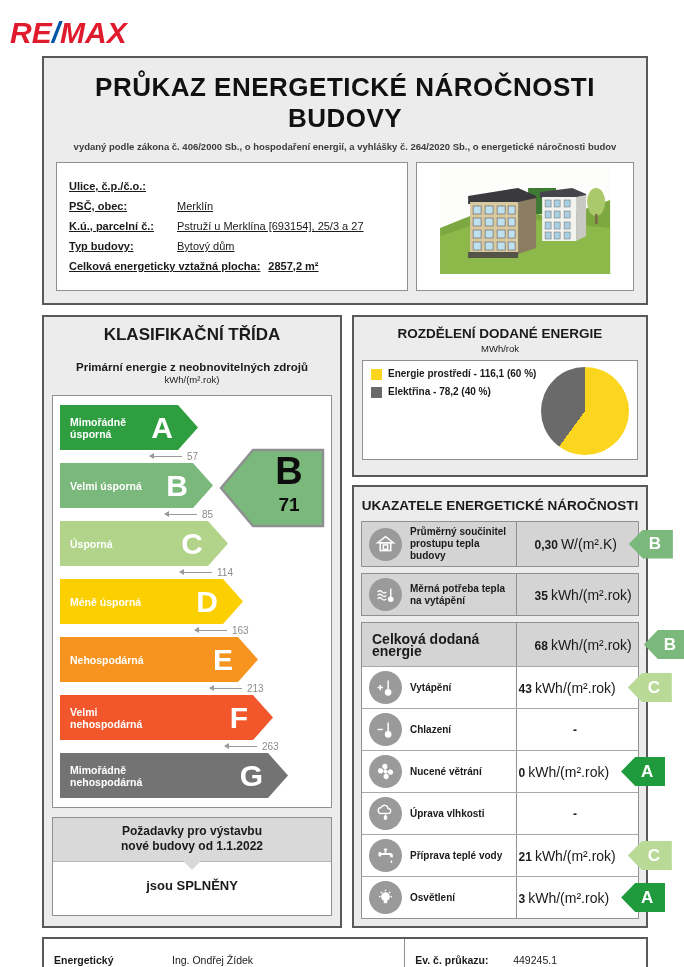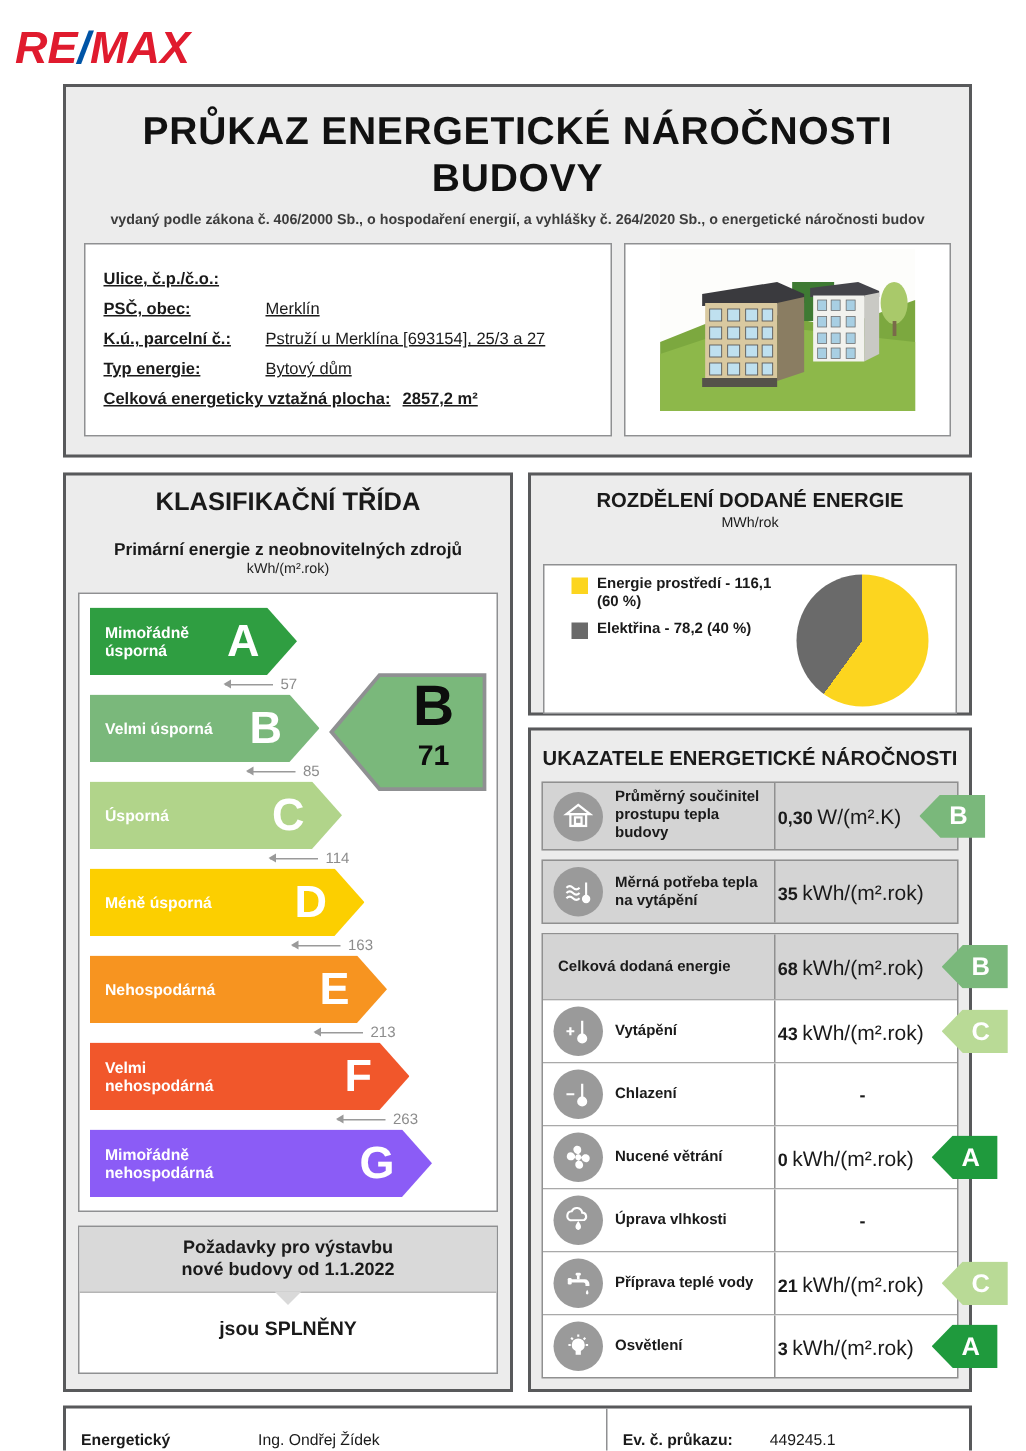--- a/index.html
+++ b/index.html
@@ -55,21 +55,21 @@
     padding-left:10px; max-width:100px; }
   .class-arrow .cl-letter { position:absolute; right:25px; top:50%; transform:translateY(-50%);
     font-size:30px; font-weight:bold; }
   .th-row { height:13px; display:flex; align-items:center;
             margin-left:calc(var(--w) - 48px); }
   .th-line { width:32px; height:1px; background:#9a9a9a; position:relative; margin-right:5px; }
   .th-line::before { content:""; position:absolute; left:-1px; top:-3px;
     border:3.5px solid transparent; border-right:5px solid #9a9a9a; border-left:0; }
   .th-num { font-size:10px; color:#8c8c8c; }
   .cA{background:#2f9e41} .cB{background:#7ab87b} .cC{background:#b1d48a}
-  .cD{background:#fccf00} .cE{background:#f79420} .cF{background:#f1572b} .cG{background:#8b5cf6}
+  .cD{background:#fccf00} .cE{background:#f79420} .cF{background:#f1572b} .cG{background:#737373}
 
   .big-indicator { position:absolute; top:52px; right:6px; width:106px; height:80px; }
   .big-indicator svg { width:106px; height:80px; display:block; }
   .big-indicator .bl { position:absolute; left:40px; top:2px; width:60px; text-align:center;
     font-size:38px; font-weight:bold; color:#0d0d0d; line-height:42px; }
   .big-indicator .bv { position:absolute; left:40px; top:46px; width:60px; text-align:center;
     font-size:19px; font-weight:bold; color:#0d0d0d; }
 
   .req-box { margin:9px 8px 10px 8px; border:1px solid #8f9092; background:#fff; flex:1;
              display:flex; flex-direction:column; }
@@ -78,44 +78,44 @@
               line-height:15px; }
   .req-gray::after { content:""; position:absolute; left:50%; bottom:-9px; transform:translateX(-50%);
     border:9px solid transparent; border-top:9px solid #d9d9d9; border-bottom:0; }
   .req-result { text-align:center; font-size:13px; font-weight:bold; padding:16px 4px 10px 4px; }
 
   
   .right-col { width:296px; flex:none; display:flex; flex-direction:column; gap:8px; }
 
   .pie-panel { height:162px; padding:6px 8px 8px 8px; }
   .pie-title { text-align:center; font-size:13.5px; font-weight:bold; margin-top:3px; }
-  .pie-unit { text-align:center; font-size:9.5px; margin:2px 0 22px 0; }
-  .pie-inner { display:flex; padding:7px 18px; height:100px; }
+  .pie-unit { text-align:center; font-size:9.5px; margin:2px 0 6px 0; }
+  .pie-inner { display:flex; padding:7px 8px; height:100px; }
   .legend { flex:1; }
   .legend-item { display:flex; align-items:flex-start; margin-bottom:6px; }
   .legend-swatch { width:11px; height:11px; flex:none; margin:1px 6px 0 0; }
   .sw-0 { background:#fcd51f; } .sw-1 { background:#6a6a6a; }
   .legend-label { font-size:10px; font-weight:bold; line-height:12px; }
   .pie-chart { width:88px; height:88px; border-radius:50%; flex:none; margin-top:-1px;
     background:conic-gradient(#fcd51f 0deg 216deg, #6a6a6a 216deg 360deg); }
 
   .ind-panel { flex:1; padding:6px 7px 7px 7px; display:flex; flex-direction:column; }
   .ind-title { text-align:center; font-size:13.5px; font-weight:bold; padding:5px 0 8px 0; }
   .ind-row { display:flex; align-items:stretch; border:1.5px solid #909090; background:#fff; }
-  .ind-row.gray { background:#d4d4d4; }
+  .ind-row.gray { background:#d4d4d4;gap:16px; }
   .ind-row.sep { margin-bottom:6px; }
   .ind-table { border:1.5px solid #909090; }
   .ind-table .ind-row { border:none; border-bottom:1px solid #a9a9a9; }
   .ind-table .ind-row:last-child { border-bottom:none; }
   .ind-left { width:56%; flex:none; display:flex; align-items:center; gap:8px;
               padding:4px 4px 4px 7px; border-right:1.5px solid #909090; }
   .ind-right { flex:1; display:flex; align-items:center; justify-content:flex-end;
                padding:3px 5px 3px 2px; }
   .ind-label { font-size:10px; font-weight:bold; line-height:12px; }
-  .ind-label.big { font-size:10px; padding-left:3px; }
+  .ind-label.big { font-size:14px; padding-left:3px; }
   .ind-value { font-size:12px; font-weight:bold; white-space:nowrap; }
   .ind-unit { font-size:14px; font-weight:normal; margin-left:3px; white-space:nowrap; }
   .ind-vwrap { display:flex; align-items:baseline; }
   .arrow-slot { width:50px; flex:none; display:flex; justify-content:flex-end; margin-left:6px; }
   .arrow-slot.empty { width:50px; }
   .cls-arrow { width:44px; height:29px; color:#fff; font-size:17px; font-weight:bold;
     display:flex; align-items:center; justify-content:center; padding-left:8px;
     clip-path:polygon(0 50%, 32% 0, 100% 0, 100% 100%, 32% 100%); }
   .clsA{background:#1f9a3d} .clsB{background:#7ab87b} .clsC{background:#b9da96}
   .icon-circle { width:33px; height:33px; border-radius:50%; background:#9a9a9a; flex:none;
@@ -152,21 +152,21 @@
         </div>
         <div class="info-row">
           <span class="lbl">PSČ, obec:</span>
           <span class="val">Merklín</span>
         </div>
         <div class="info-row">
           <span class="lbl">K.ú., parcelní č.:</span>
           <span class="val">Pstruží u Merklína [693154], 25/3 a 27</span>
         </div>
         <div class="info-row">
-          <span class="lbl">Typ energie:</span>
+          <span class="lbl">Typ budovy:</span>
           <span class="val">Bytový dům</span>
         </div>
         <div class="info-row area">
           <span class="lbl">Celková energeticky vztažná plocha:</span>
           <span class="val">2857,2 m²</span>
         </div>
       </div>
       <div class="white-box image-box">
         <svg viewBox="0 0 170 108">
           <rect x="0" y="0" width="170" height="108" fill="#fdfdfb"></rect>

